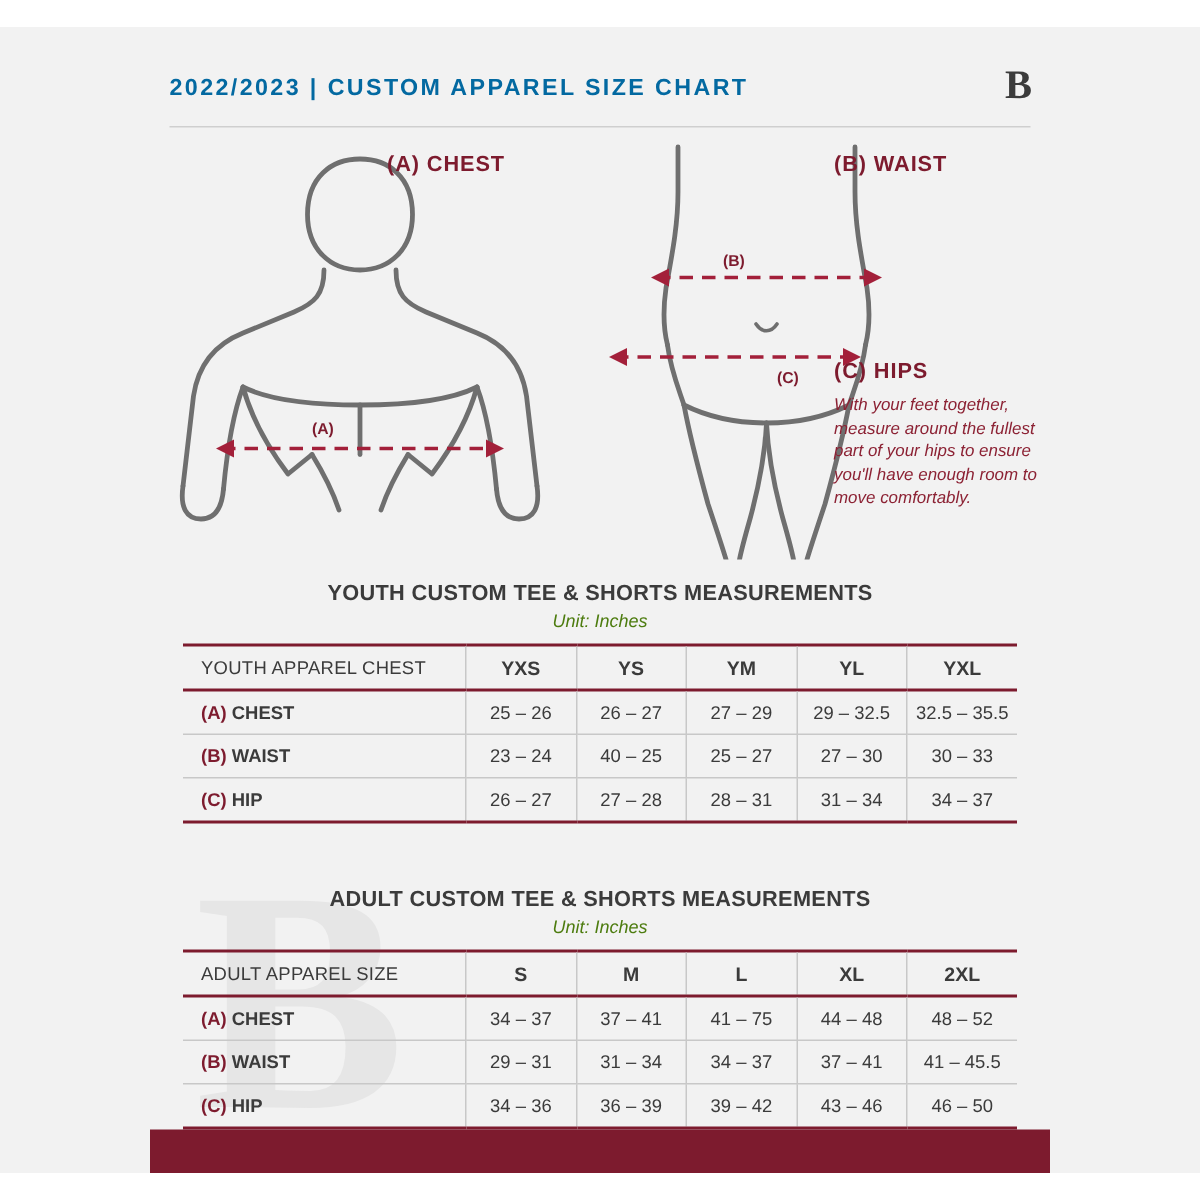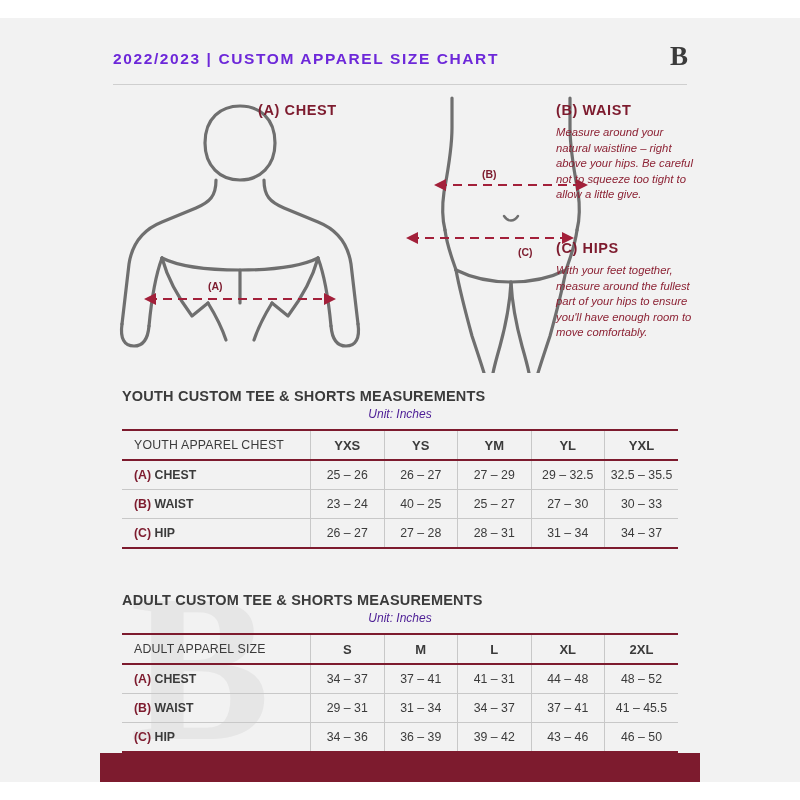--- a/index.html
+++ b/index.html
@@ -49,21 +49,21 @@
     width: 800px;
     height: 70px;
   }
   .header-title {
     position: absolute;
     left: 113px;
     top: 32px;
     font-size: 15.5px;
     font-weight: bold;
     letter-spacing: 1.6px;
-    color: #6d28d9;
+    color: #0369a1;
     white-space: nowrap;
   }
   .brand {
     position: absolute;
     right: 112px;
     top: 26px;
     display: flex;
     align-items: center;
     gap: 10px;
   }
@@ -130,31 +130,31 @@
   .lbl-a { left: 208px; top: 262px; }
   .lbl-b { left: 482px; top: 150px; }
   .lbl-c { left: 518px; top: 228px; }
 
   
   .tbl-block { position: absolute; left: 122px; width: 556px; }
   .youth-block { top: 370px; }
   .adult-block { top: 574px; }
 
   .tbl-title {
-    text-align: left;
+    text-align: center;
     font-size: 14.5px;
     font-weight: bold;
     color: #3b3b3b;
     letter-spacing: 0.2px;
   }
   .tbl-unit {
     text-align: center;
     font-size: 12px;
     font-style: italic;
-    color: #4c1d95;
+    color: #4d7c0f;
     margin-top: 3px;
     margin-bottom: 8px;
   }
   table {
     border-collapse: collapse;
     width: 556px;
     table-layout: fixed;
   }
   table td, table th {
     border: 1px solid #c8c8c8;
@@ -273,21 +273,20 @@
 
     <div class="lbl lbl-a">(A)</div>
     <div class="lbl lbl-b">(B)</div>
     <div class="lbl lbl-c">(C)</div>
 
     <div class="ann chest-ann">
       <div class="ann-title">(A) CHEST</div>
     </div>
     <div class="ann waist-ann">
       <div class="ann-title">(B) WAIST</div>
-      <div class="ann-body">Measure around your natural waistline – right above your hips. Be careful not to squeeze too tight to allow a little give.</div>
     </div>
     <div class="ann hips-ann">
       <div class="ann-title">(C) HIPS</div>
       <div class="ann-body">With your feet together, measure around the fullest part of your hips to ensure you'll have enough room to move comfortably.</div>
     </div>
 
     <div class="tbl-block youth-block">
       <div class="tbl-title">YOUTH CUSTOM TEE &amp; SHORTS MEASUREMENTS</div>
       <div class="tbl-unit">Unit: Inches</div>
       <table>
@@ -342,21 +341,21 @@
             <th>L</th>
             <th>XL</th>
             <th>2XL</th>
           </tr>
         </thead>
         <tbody>
           <tr>
             <td><span class="mark">(A)</span> <span>CHEST</span></td>
             <td>34 – 37</td>
             <td>37 – 41</td>
-            <td>41 – 31</td>
+            <td>41 – 75</td>
             <td>44 – 48</td>
             <td>48 – 52</td>
           </tr>
           <tr>
             <td><span class="mark">(B)</span> <span>WAIST</span></td>
             <td>29 – 31</td>
             <td>31 – 34</td>
             <td>34 – 37</td>
             <td>37 – 41</td>
             <td>41 – 45.5</td>

